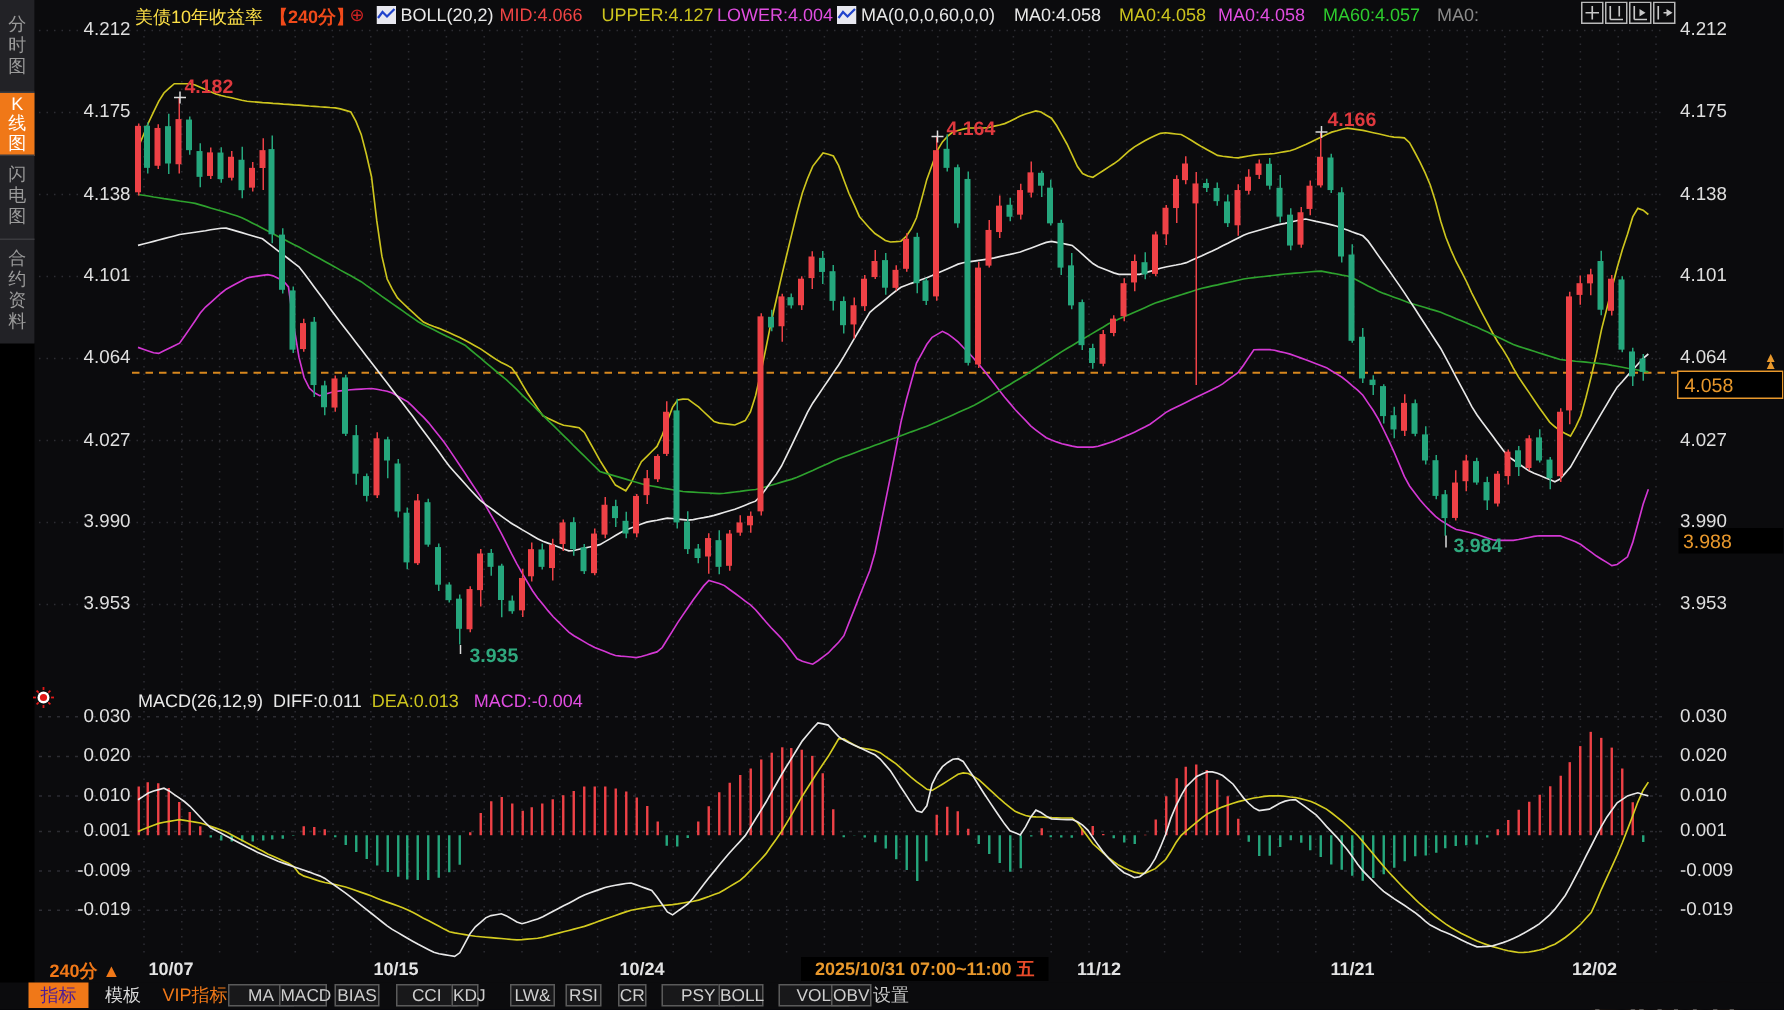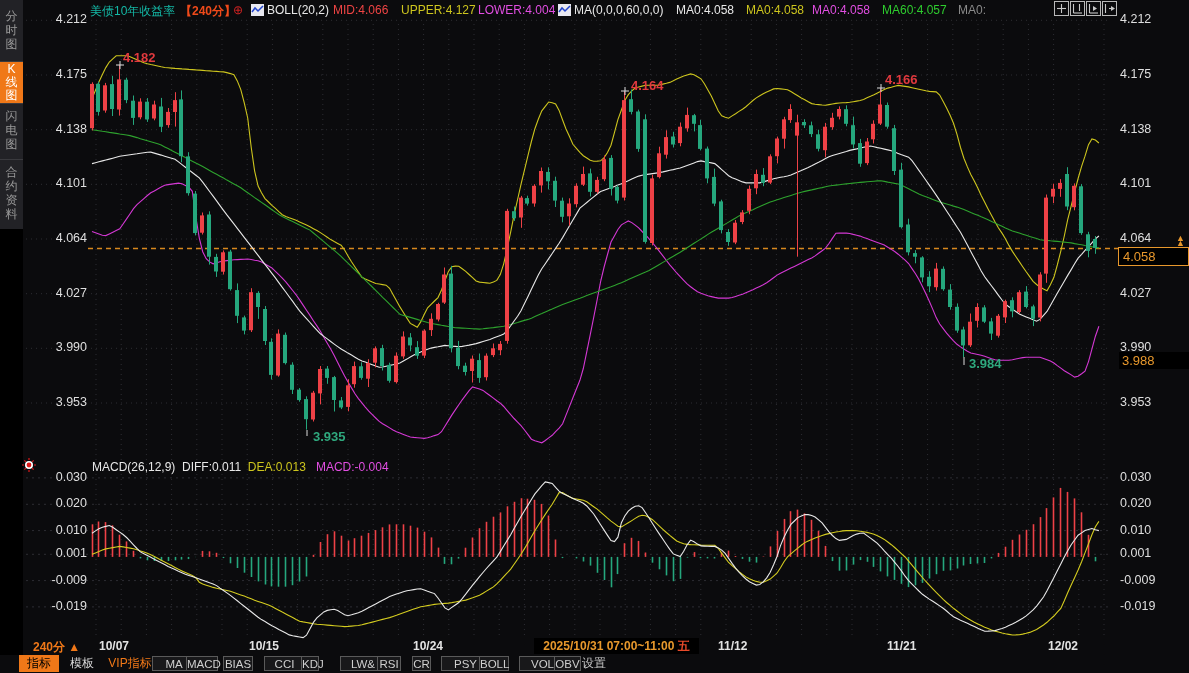--- a/index.html
+++ b/index.html
@@ -539,21 +539,21 @@
 <line x1="877" y1="88" x2="885" y2="88" stroke="#ddd" stroke-width="1"></line>
 <line x1="881" y1="84" x2="881" y2="92" stroke="#ddd" stroke-width="1"></line>
 <text x="885" y="84" fill="#e0393e" font-size="13" font-weight="bold">4.166</text>
 <line x1="307" y1="430" x2="307" y2="436" stroke="#ddd" stroke-width="1"></line>
 <text x="313" y="441" fill="#2fa97e" font-size="13" font-weight="bold">3.935</text>
 <line x1="964" y1="357" x2="964" y2="365" stroke="#ddd" stroke-width="1"></line>
 <text x="969" y="368" fill="#2fa97e" font-size="13" font-weight="bold">3.984</text>
 </svg>
 
 <div id="topbar">
- <span style="left:90px;color:#14b8a6">美债10年收益率</span>
+ <span style="left:90px;color:#fde047">美债10年收益率</span>
  <span style="left:180px;color:#f04a1a;font-weight:bold">【240分】</span>
  <span style="left:233px;color:#cc2222">⊕</span>
  <span style="left:251px;top:4px"><svg width="13" height="12">
           <rect x="0" y="0" width="13" height="12" fill="#e8e8f0"></rect>
           <polyline points="1,8 4,4 7,7 12,2" stroke="#2244cc" stroke-width="1.5" fill="none"></polyline>
         </svg></span>
  <span style="left:267px;color:#e8e8e8">BOLL(20,2)</span>
  <span style="left:333px;color:#ef4444">MID:4.066</span>
  <span style="left:401px;color:#cdc51e">UPPER:4.127</span>
  <span style="left:478px;color:#e14ee1">LOWER:4.004</span>
@@ -681,29 +681,29 @@
  <span style="left:249px">10/15</span>
  <span style="left:413px">10/24</span>
  <span style="left:718px">11/12</span>
  <span style="left:887px">11/21</span>
  <span style="left:1048px">12/02</span>
 </div>
 <div id="datebox">2025/10/31 07:00~11:00 <span style="color:#e84a2a">五</span></div>
 <div id="fx">FX678</div>
 
 <div id="toolbar">
- <div class="t" style="left:19px;width:40px;background:#f07818;color:#000000;text-align:center;padding:0">指标</div>
+ <div class="t" style="left:19px;width:40px;background:#f07818;color:#4c1d95;text-align:center;padding:0">指标</div>
  <div class="t" style="left:63px;width:38px;color:#d8d8d8;text-align:center;padding:0">模板</div>
  <div class="t" style="left:105px;width:50px;color:#f07818;text-align:center;padding:0">VIP指标</div>
  <div class="btn" style="left:152px;width:44px">MA</div>
  <div class="btn" style="left:186px;width:32px">MACD</div>
  <div class="btn" style="left:223px;width:30px">BIAS</div>
  <div class="btn" style="left:264px;width:41px">CCI</div>
  <div class="btn" style="left:301px;width:18px">KDJ</div>
- <div class="btn" style="left:340px;width:46px">LW&amp;</div>
+ <div class="btn" style="left:340px;width:30px">LW&amp;</div>
  <div class="btn" style="left:377px;width:24px">RSI</div>
  <div class="btn" style="left:412px;width:19px">CR</div>
  <div class="btn" style="left:441px;width:49px">PSY</div>
  <div class="btn" style="left:479px;width:30px">BOLL</div>
  <div class="btn" style="left:519px;width:47px">VOL</div>
  <div class="btn" style="left:554px;width:27px">OBV</div>
  <div class="t" style="left:568px;width:38px;text-align:right;padding:0">设置</div>
 </div>
 </div>
 </body></html>

